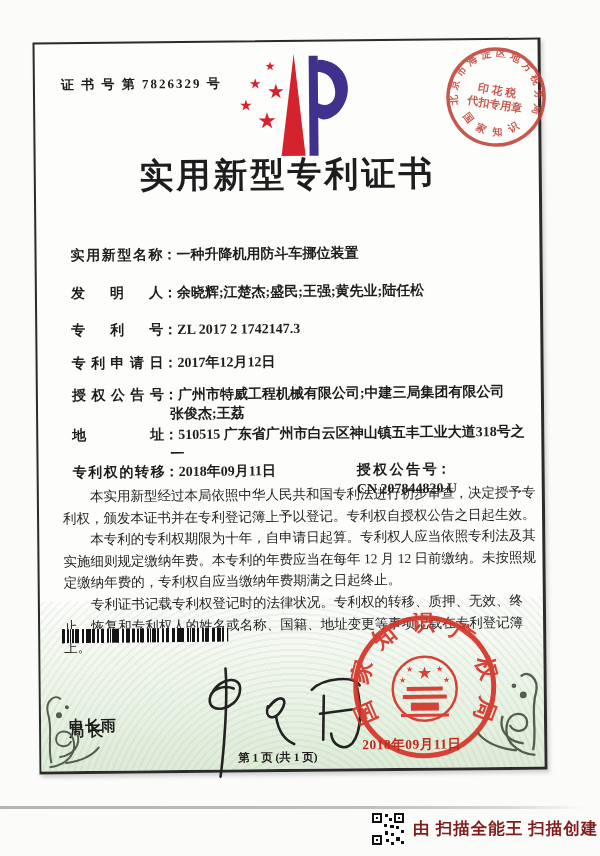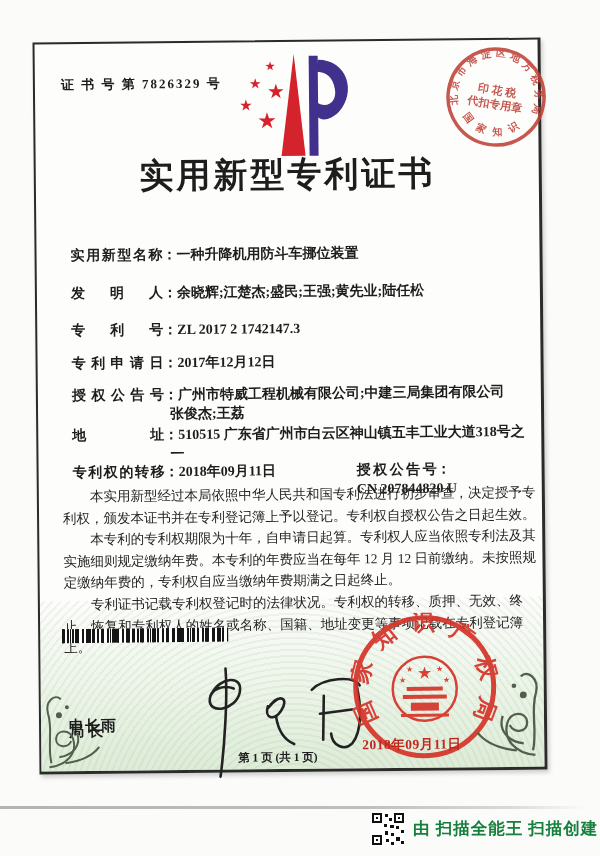--- a/index.html
+++ b/index.html
@@ -53,21 +53,21 @@
   .page-info{position:absolute;left:0;right:30px;top:708px;text-align:center;font-size:11.5px;font-weight:600;}
   .orn{position:absolute;pointer-events:none;}
   .orn-bl{left:2px;bottom:2px;width:64px;height:84px;}
   .orn-br{right:2px;bottom:2px;width:74px;height:112px;transform:scaleX(-1);}
   .shadow-line{
     position:absolute;left:0;top:806px;width:598px;height:3px;
     background:linear-gradient(90deg,#8d8d8d 0%,#9d9d9d 60%,#c6c6c6 85%,transparent 98%);
     opacity:.65;
   }
   .qr{position:absolute;left:371px;top:812px;width:34px;height:34px;}
-  .scan-caption{position:absolute;left:413px;top:818px;font-size:16.5px;font-weight:600;letter-spacing:1px;color:#15803d;}
+  .scan-caption{position:absolute;left:413px;top:818px;font-size:16.5px;font-weight:600;letter-spacing:1px;color:#7f1d1d;}
 </style>
 </head>
 <body>
 
 <div class="page">
 
   <div class="green-tint"></div>
 
   <div class="cert-no">证 书 号 第 7826329 号</div>
 

